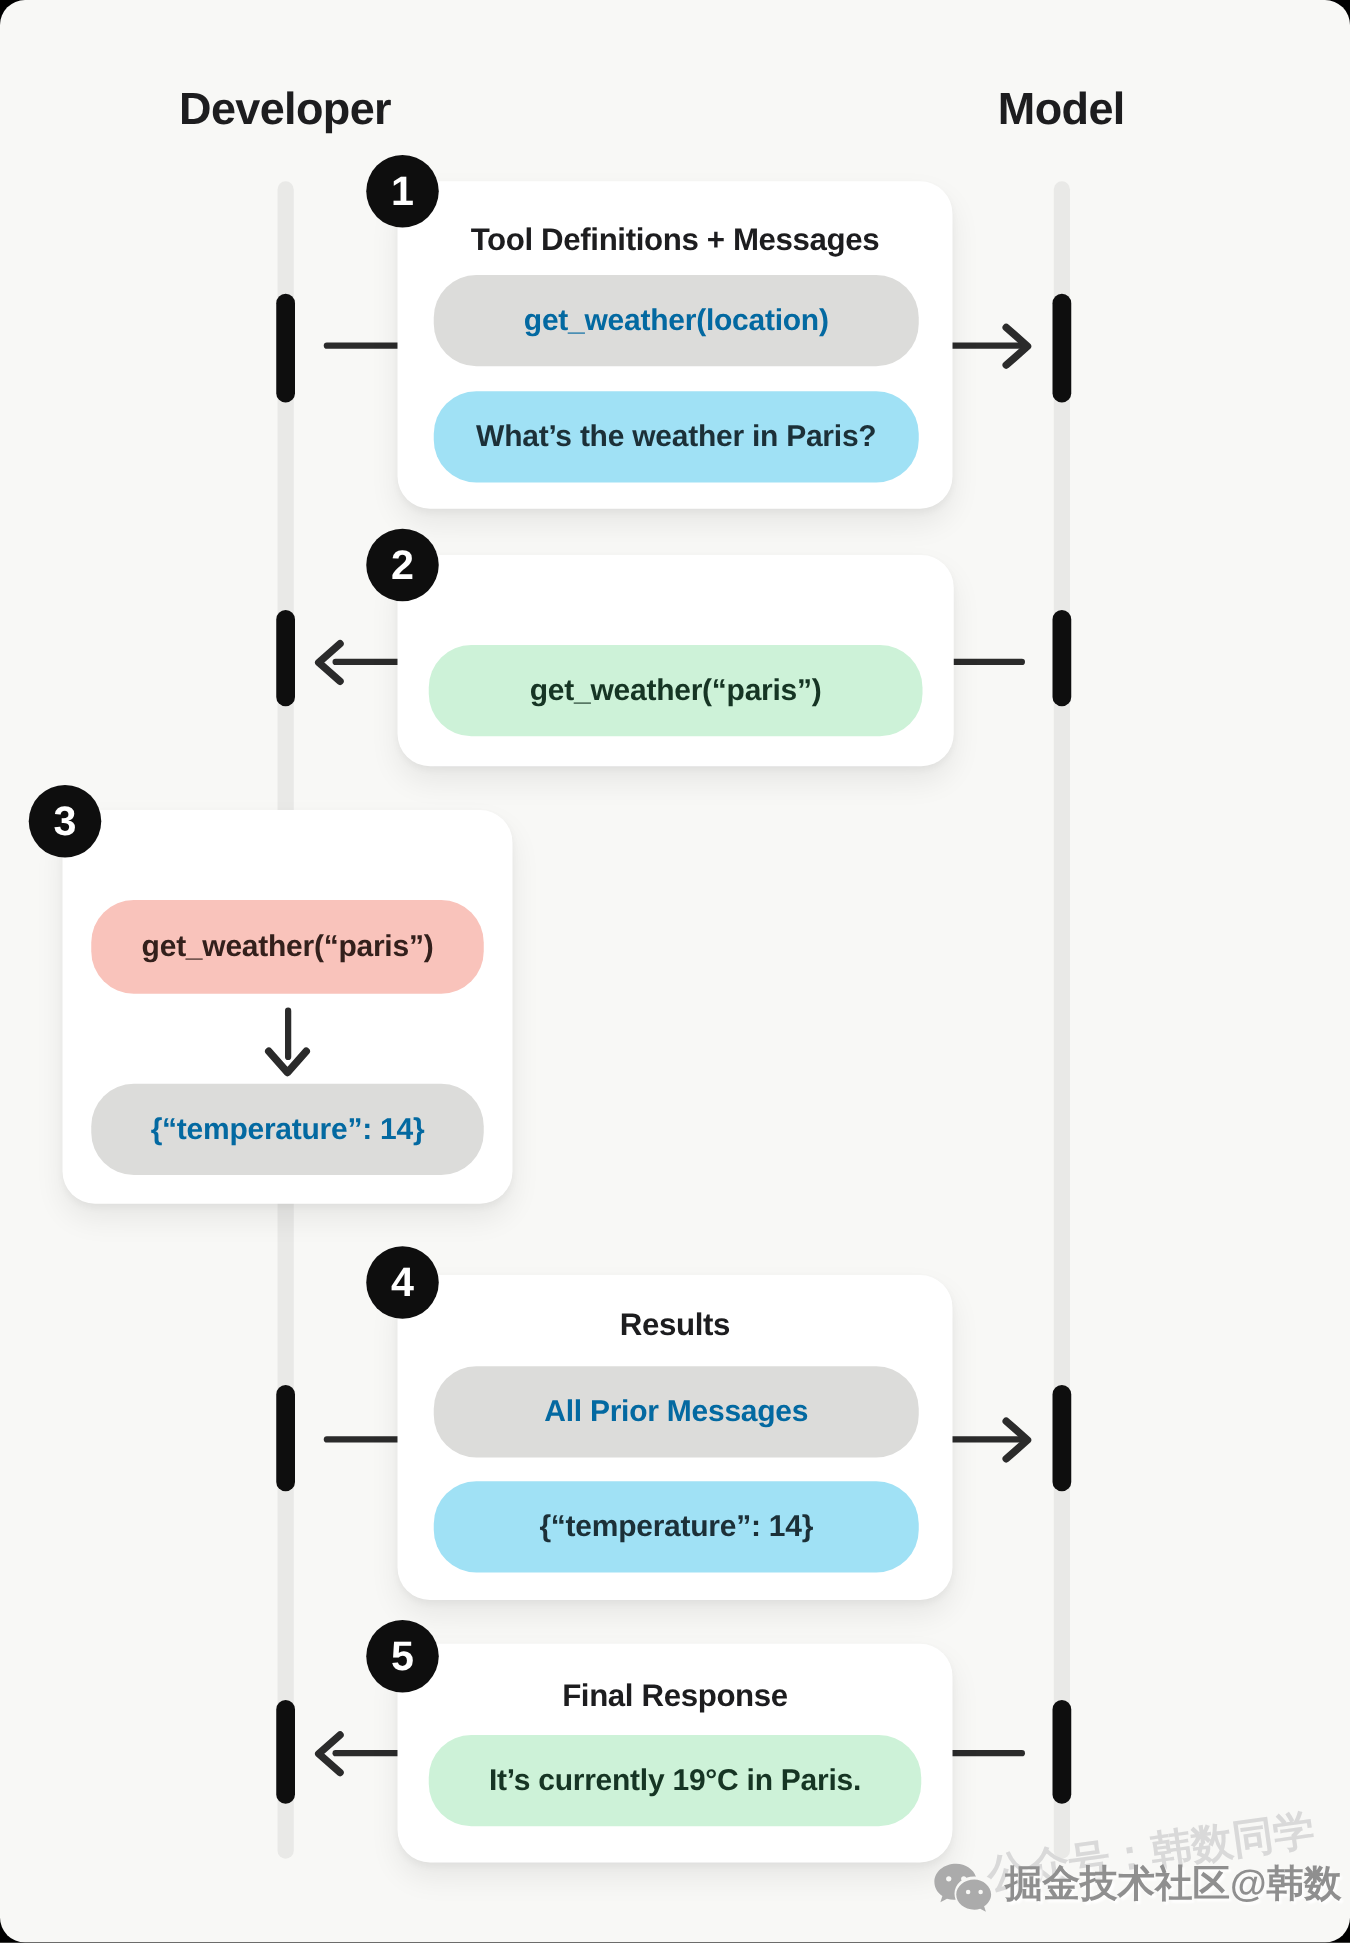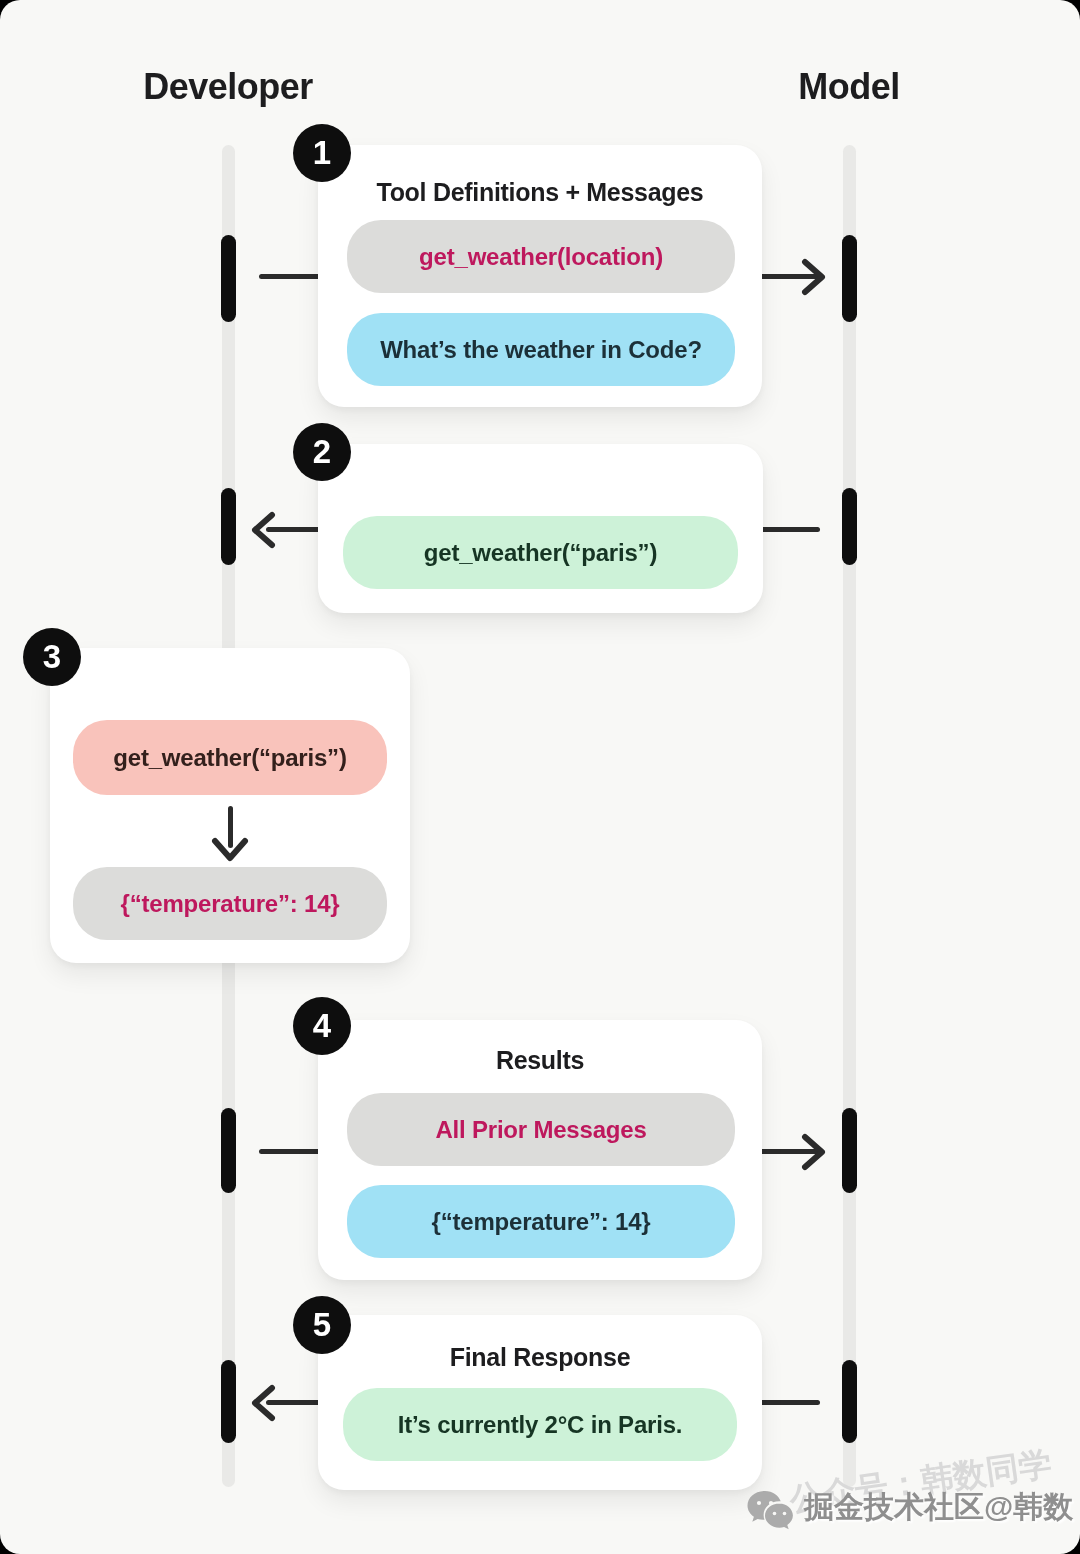--- a/index.html
+++ b/index.html
@@ -61,21 +61,21 @@
   }
   .card-title {
     position: absolute; left: 0; width: 100%; text-align: center;
     font-size: 25px; font-weight: 700; color: var(--ink); letter-spacing: -0.3px;
   }
   .pill {
     position: absolute; display: flex; align-items: center; justify-content: center;
     border-radius: 34px; font-size: 24px; font-weight: 700; letter-spacing: -0.2px;
     color: #20242a;
   }
-  .pill.gray  { background: var(--pill-gray);  color: #be185d; }
+  .pill.gray  { background: var(--pill-gray);  color: #0369a1; }
   .pill.blue  { background: var(--pill-blue);  color: #1c3038; }
   .pill.green { background: var(--pill-green); color: #163524; }
   .pill.pink  { background: var(--pill-pink);  color: #33201c; }
 
   .badge {
     position: absolute; width: 58px; height: 58px; border-radius: 50%;
     background: var(--badge-bg); color: var(--badge-text);
     display: flex; align-items: center; justify-content: center;
     font-size: 33px; font-weight: 800; z-index: 4;
   }
@@ -129,21 +129,21 @@
     </svg>
 
   <div class="shaft" style="left:266px; top:1400px; width:554px;"></div>
   <svg class="chevron" style="left:250px; top:1383px;" width="26" height="40" viewBox="0 0 26 40">
       <path d="M22 5 L5 20 L22 35"></path>
     </svg>
 
   <div class="card" style="left:318px; top:145px; width:444px; height:262px;">
     <div class="card-title" style="top:33px;">Tool Definitions + Messages</div>
     <div class="pill gray" style="left:29px; top:75px; width:388px; height:73px;">get_weather(location)</div>
-    <div class="pill blue" style="left:29px; top:168px; width:388px; height:73px;">What’s the weather in Code?</div>
+    <div class="pill blue" style="left:29px; top:168px; width:388px; height:73px;">What’s the weather in Paris?</div>
   </div>
   <div class="badge" style="left:293px; top:124px;">1</div>
 
   <div class="card" style="left:318px; top:444px; width:445px; height:169px;">
     <div class="pill green" style="left:25px; top:72px; width:395px; height:73px;">get_weather(“paris”)</div>
   </div>
   <div class="badge" style="left:293px; top:423px;">2</div>
 
   <div class="card" style="left:50px; top:648px; width:360px; height:315px;">
     <div class="pill pink" style="left:23px; top:72px; width:314px; height:75px;">get_weather(“paris”)</div>
@@ -157,21 +157,21 @@
 
   <div class="card" style="left:318px; top:1020px; width:444px; height:260px;">
     <div class="card-title" style="top:26px;">Results</div>
     <div class="pill gray" style="left:29px; top:73px; width:388px; height:73px;">All Prior Messages</div>
     <div class="pill blue" style="left:29px; top:165px; width:388px; height:73px;">{“temperature”: 14}</div>
   </div>
   <div class="badge" style="left:293px; top:997px;">4</div>
 
   <div class="card" style="left:318px; top:1315px; width:444px; height:175px;">
     <div class="card-title" style="top:28px;">Final Response</div>
-    <div class="pill green" style="left:25px; top:73px; width:394px; height:73px;">It’s currently 2°C in Paris.</div>
+    <div class="pill green" style="left:25px; top:73px; width:394px; height:73px;">It’s currently 19°C in Paris.</div>
   </div>
   <div class="badge" style="left:293px; top:1296px;">5</div>
 
   <div class="watermark">
     <div class="wm-secondary">公众号：韩数同学</div>
     <svg class="wm-icon" width="58" height="58" viewBox="0 0 58 58">
       <g fill="#ababab">
         <path d="M22 8 C12 8 4.5 14.5 4.5 22.5 c0 4.6 2.5 8.6 6.4 11.2 l-1.6 5 5.3-2.7 c1.7 0.5 3.5 0.8 5.4 0.8 0.5 0 1 0 1.5-0.1 -0.6-1.5-0.9-3.1-0.9-4.8 0-7.6 7-13.7 15.6-13.7 0.5 0 1 0 1.5 0.1 C35.8 12.6 29.5 8 22 8 Z"></path>
         <path d="M36.5 20.5 c-8 0-14.5 5.4-14.5 12.1 0 6.7 6.5 12.1 14.5 12.1 1.6 0 3.2-0.2 4.6-0.7 l4.6 2.3-1.4-4.3 c3.4-2.2 5.6-5.6 5.6-9.4 0-6.7-6.5-12.1-13.4-12.1 Z"></path>
       </g>

